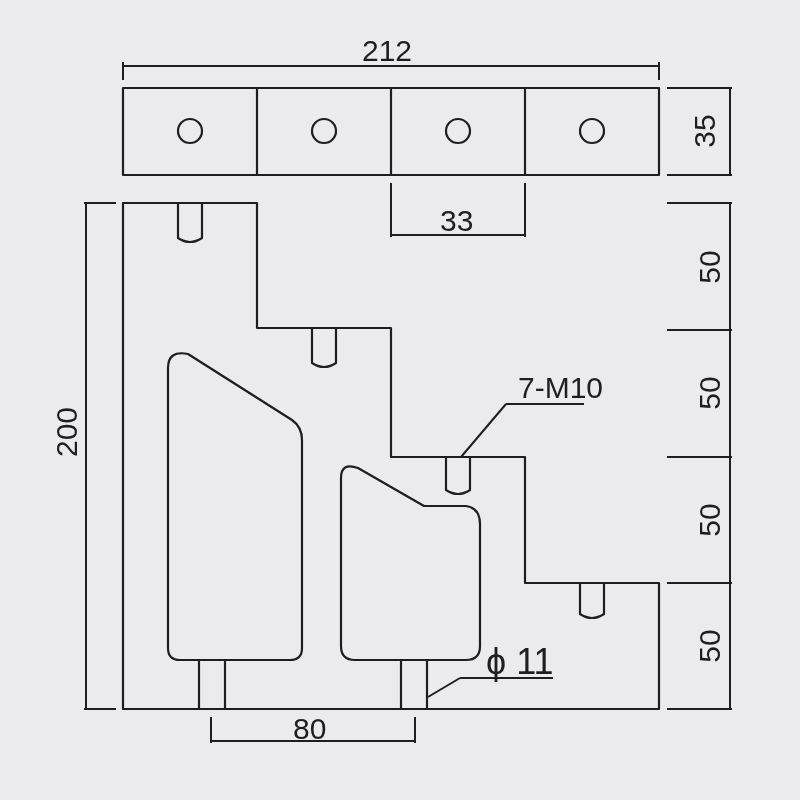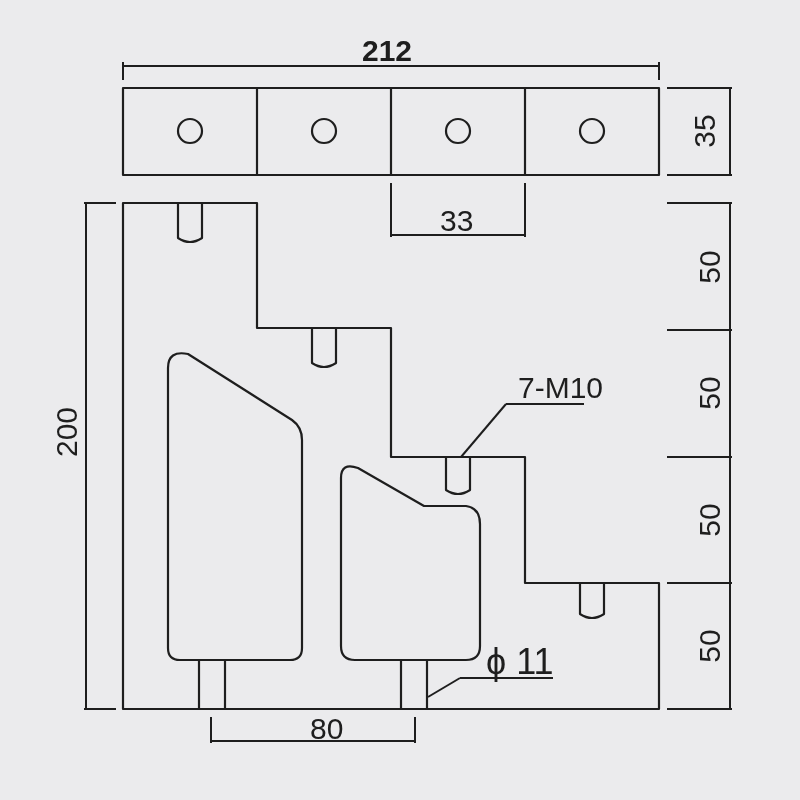--- a/index.html
+++ b/index.html
@@ -90,24 +90,24 @@
     <g>
       <line class="dim" x1="461" y1="457" x2="506" y2="404"></line>
       <line class="dim" x1="506" y1="404" x2="584" y2="404"></line>
     </g>
     <g>
       <line class="dim" x1="428" y1="697" x2="460" y2="678"></line>
       <line class="dim" x1="460" y1="678" x2="553" y2="678"></line>
     </g>
   </svg>
 
-  <div class="lbl" style="left:362px; top:36px;font-weight:bold;">212</div>
+  <div class="lbl" style="left:362px; top:36px;">212</div>
   <div class="lbl rot" style="left:688px; top:116px;">35</div>
   <div class="lbl" style="left:440px; top:206px;">33</div>
   <div class="lbl rot" style="left:42px; top:417px;">200</div>
   <div class="lbl rot" style="left:693px; top:252px;">50</div>
   <div class="lbl rot" style="left:693px; top:378px;">50</div>
   <div class="lbl rot" style="left:693px; top:505px;">50</div>
   <div class="lbl rot" style="left:693px; top:631px;">50</div>
-  <div class="lbl" style="left:310px; top:714px;">80</div>
+  <div class="lbl" style="left:293px; top:714px;">80</div>
   <div class="lbl" style="left:518px; top:373px;">7-M10</div>
   <div class="lbl" style="left:486px; top:644px; font-size:36px;">ϕ 11</div>
 </div>
 
 </body></html>

